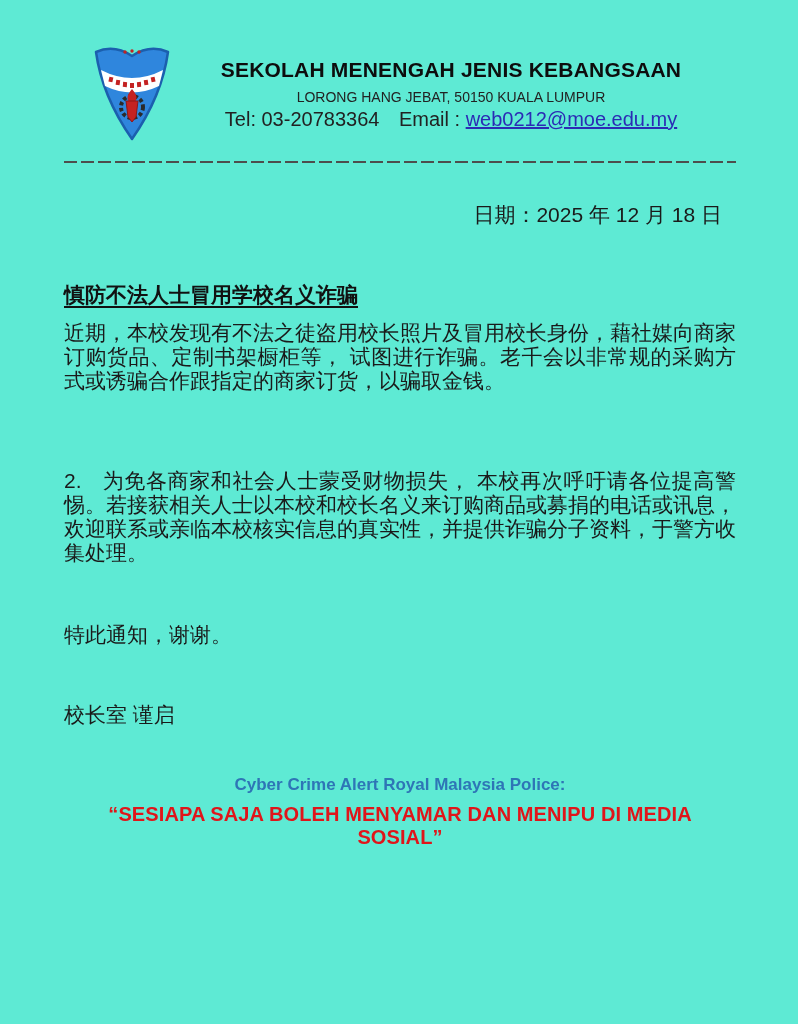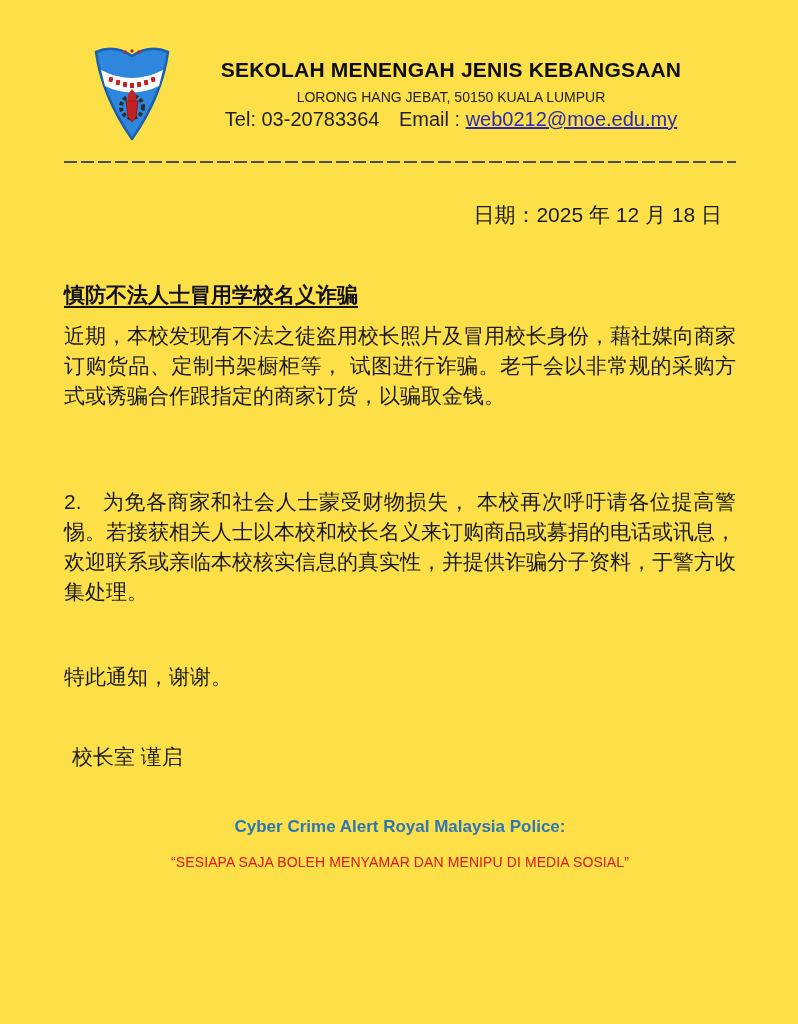--- a/index.html
+++ b/index.html
@@ -2,21 +2,21 @@
 <html><head>
 <meta charset="utf-8">
 <style>
   * { margin: 0; padding: 0; box-sizing: border-box; }
   html, body { background: #e9e9e9; }
   body { font-family: "Liberation Sans", "DejaVu Sans", sans-serif; }
   .page {
     width: 798px;
     height: 1024px;
     margin: 0 auto;
-    background: #fde047;
+    background: #5eead4;
     color: #1c1c1c;
     padding: 42px 62px 0 64px;
     overflow: hidden;
   }
 
   
   .letterhead { display: flex; align-items: flex-start; }
   .logo-wrap { width: 80px; margin-left: 28px; flex: 0 0 auto; }
   .header-text { flex: 1 1 auto; text-align: center; padding-right: 6px; padding-top: 14px; }
   .school-name { font-size: 21px; font-weight: 700; line-height: 27px; color: #0d0d0d; letter-spacing: 0.2px; }
@@ -37,30 +37,30 @@
   .salutation { margin-top: 37px; }
   .subject {
     margin-top: 52px;
     font-size: 21px;
     font-weight: 700;
     color: #111;
     text-decoration: underline;
     text-underline-offset: 4px;
     text-decoration-thickness: 2px;
   }
-  .para { margin-top: 12px; line-height: 30px; text-align: justify; }
+  .para { margin-top: 12px; line-height: 24px; text-align: justify; }
   .para-2 { margin-top: 76px; }
   .para-num { display: inline-block; min-width: 38px; }
   .closing { margin-top: 56px; }
-  .signoff { margin-top: 52px; margin-left: 8px; }
+  .signoff { margin-top: 52px; }
 
   
   .alert-footer { margin-top: 46px; text-align: center; }
   .alert-title { color: #2e75b6; font-weight: 700; font-size: 17px; }
-  .alert-msg { color: #e0151a; font-weight: 400; font-size: 14px; margin-top: 17px; letter-spacing: 0.1px; }
+  .alert-msg { color: #e0151a; font-weight: 700; font-size: 20px; margin-top: 8px; letter-spacing: 0.1px; }
 </style>
 </head>
 <body>
 
 <div class="page">
 
   <header class="letterhead">
     <div class="logo-wrap">
       <svg width="80" height="100" viewBox="0 0 80 100">
         <path d="M4 10 Q22 2 40 14 Q58 2 76 10 Q70 54 40 97 Q10 54 4 10 Z" fill="#2f86dd" stroke="#1b5fae" stroke-width="2.5" stroke-linejoin="round"></path>

